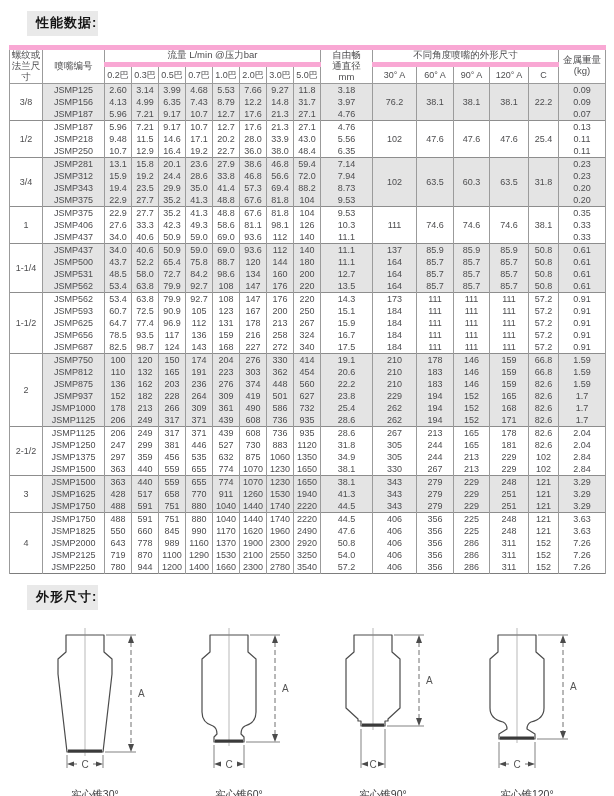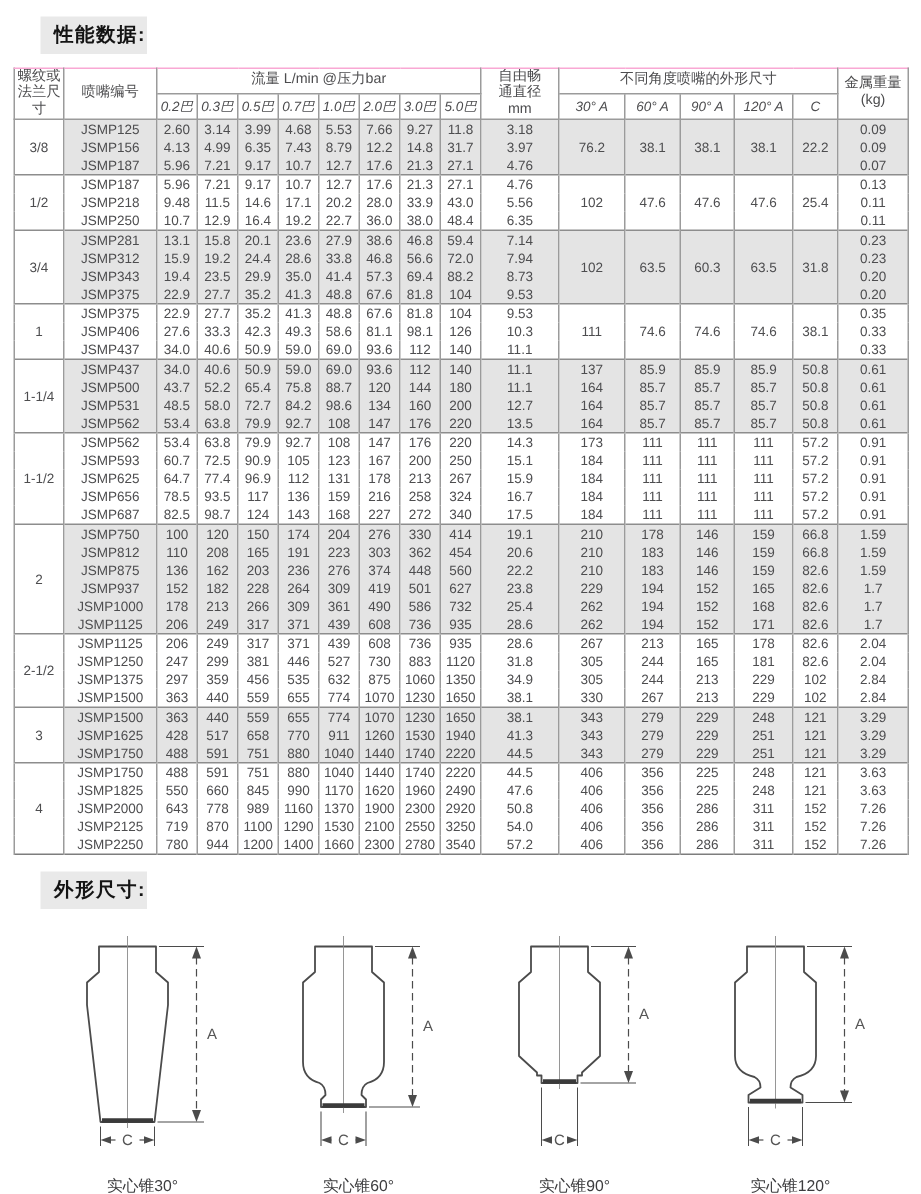--- a/index.html
+++ b/index.html
@@ -16,24 +16,24 @@
   table{
     border-collapse:collapse;table-layout:fixed;width:596px;
     margin:9px 0 0 9px;border:1px solid #7d7d7d;background:#fff;
   }
   th,td{
     border-left:1px solid #9b9b9b;border-right:1px solid #9b9b9b;
     text-align:center;vertical-align:middle;padding:0;
     color:#4d4d4f;font-weight:normal;overflow:hidden;white-space:nowrap;
   }
   thead th{
-    border-top:1px solid #f9a8d4;border-bottom:1px solid #9b9b9b;
+    border-top:5px solid #f9a8d4;border-bottom:1px solid #9b9b9b;
     font-size:9.5px;line-height:1.15;white-space:pre-line;
   }
-  thead tr.subhead th{font-size:9px;height:16px;font-style:italic;}
+  thead tr.subhead th{font-size:9px;height:16px;}
   tbody td{font-size:9px;height:12px;line-height:12px;}
   tbody tr.group-start td{border-top:1px solid #8d8d8d;}
   tbody tr.shaded td{background:#e4e4e4;}
   tbody td.size-cell{background:#fff !important;}
   .drawings-row{
     display:flex;justify-content:space-between;
     padding:6px 22px 0 30px;margin-top:6px;
   }
   .nozzle-figure{width:130px;text-align:center;}
   .nozzle-figure svg{width:130px;height:152px;display:block;}
@@ -469,21 +469,21 @@
         <td>210</td>
         <td>178</td>
         <td>146</td>
         <td>159</td>
         <td>66.8</td>
         <td>1.59</td>
       </tr>
       <tr class="shaded">
         <td>JSMP812</td>
         <td>110</td>
-        <td>208</td>
+        <td>132</td>
         <td>165</td>
         <td>191</td>
         <td>223</td>
         <td>303</td>
         <td>362</td>
         <td>454</td>
         <td>20.6</td>
         <td>210</td>
         <td>183</td>
         <td>146</td>

